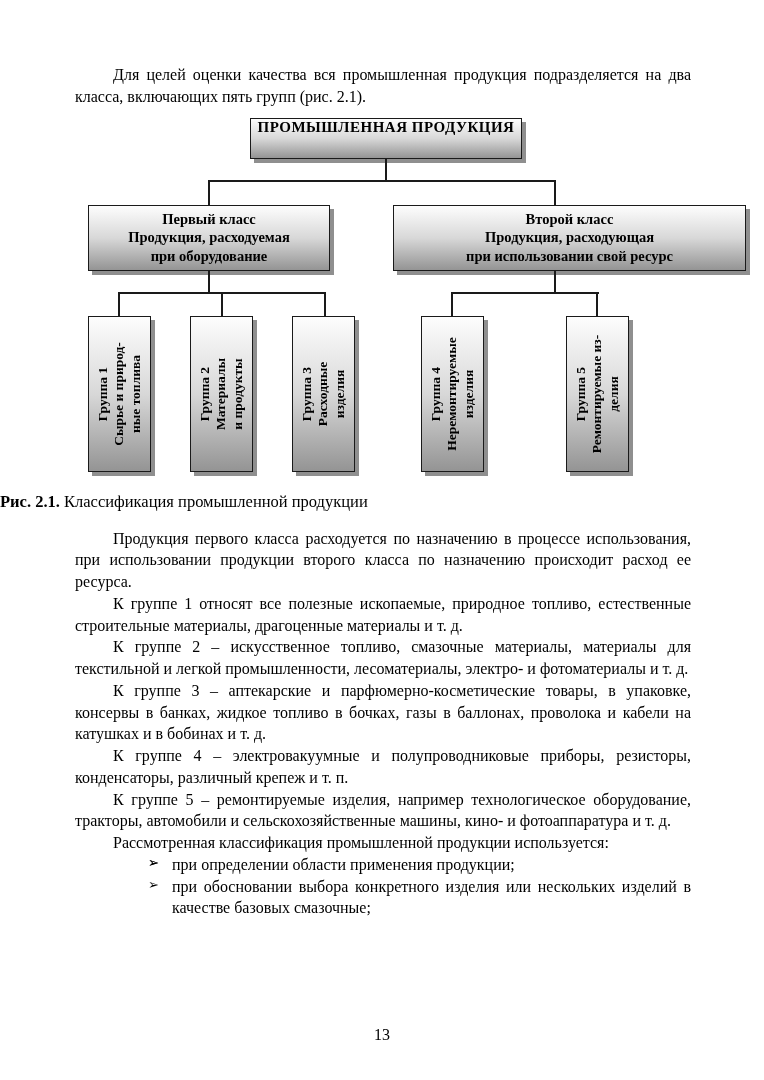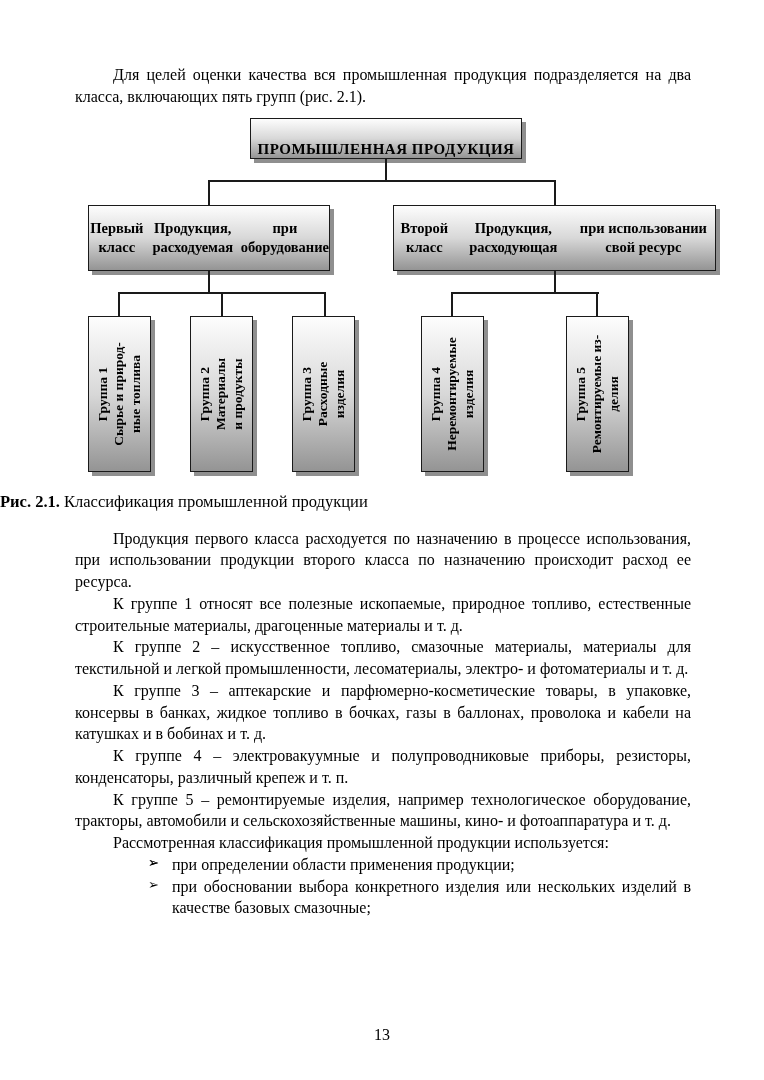--- a/index.html
+++ b/index.html
@@ -37,30 +37,30 @@
       var(--box-gradient-bottom, #969696) 100%);
     border: 1.5px solid var(--box-border, #1a1a1a);
     box-shadow: 4px 4px 0 var(--box-shadow, #8a8a8a);
     text-align: center;
     font-weight: bold;
   }
 
   .root-box {
     left: 250px; top: 0; width: 272px; height: 41px;
     font-size: 15px; letter-spacing: 0.5px;
-    display: flex; align-items: flex-end; justify-content: center;
+    display: flex; align-items: flex-start; justify-content: center;
   }
 
   .class-box {
     top: 87px; height: 66px;
     font-size: 14.5px; line-height: 1.28;
-    display: flex; flex-direction: row; align-items: center; justify-content: center;
+    display: flex; flex-direction: column; align-items: center; justify-content: center;
   }
   .class-box-1 { left: 88px; width: 242px; }
-  .class-box-2 { left: 393px; width: 323px; }
+  .class-box-2 { left: 393px; width: 353px; }
 
   .gbox { top: 198px; width: 63px; height: 156px; }
   .vtext {
     position: absolute; top: 50%; left: 50%;
     width: 150px;
     transform: translate(-50%, -50%) rotate(-90deg);
     text-align: center;
     font-size: 13.5px; line-height: 1.22; font-weight: bold;
     white-space: nowrap;
   }

